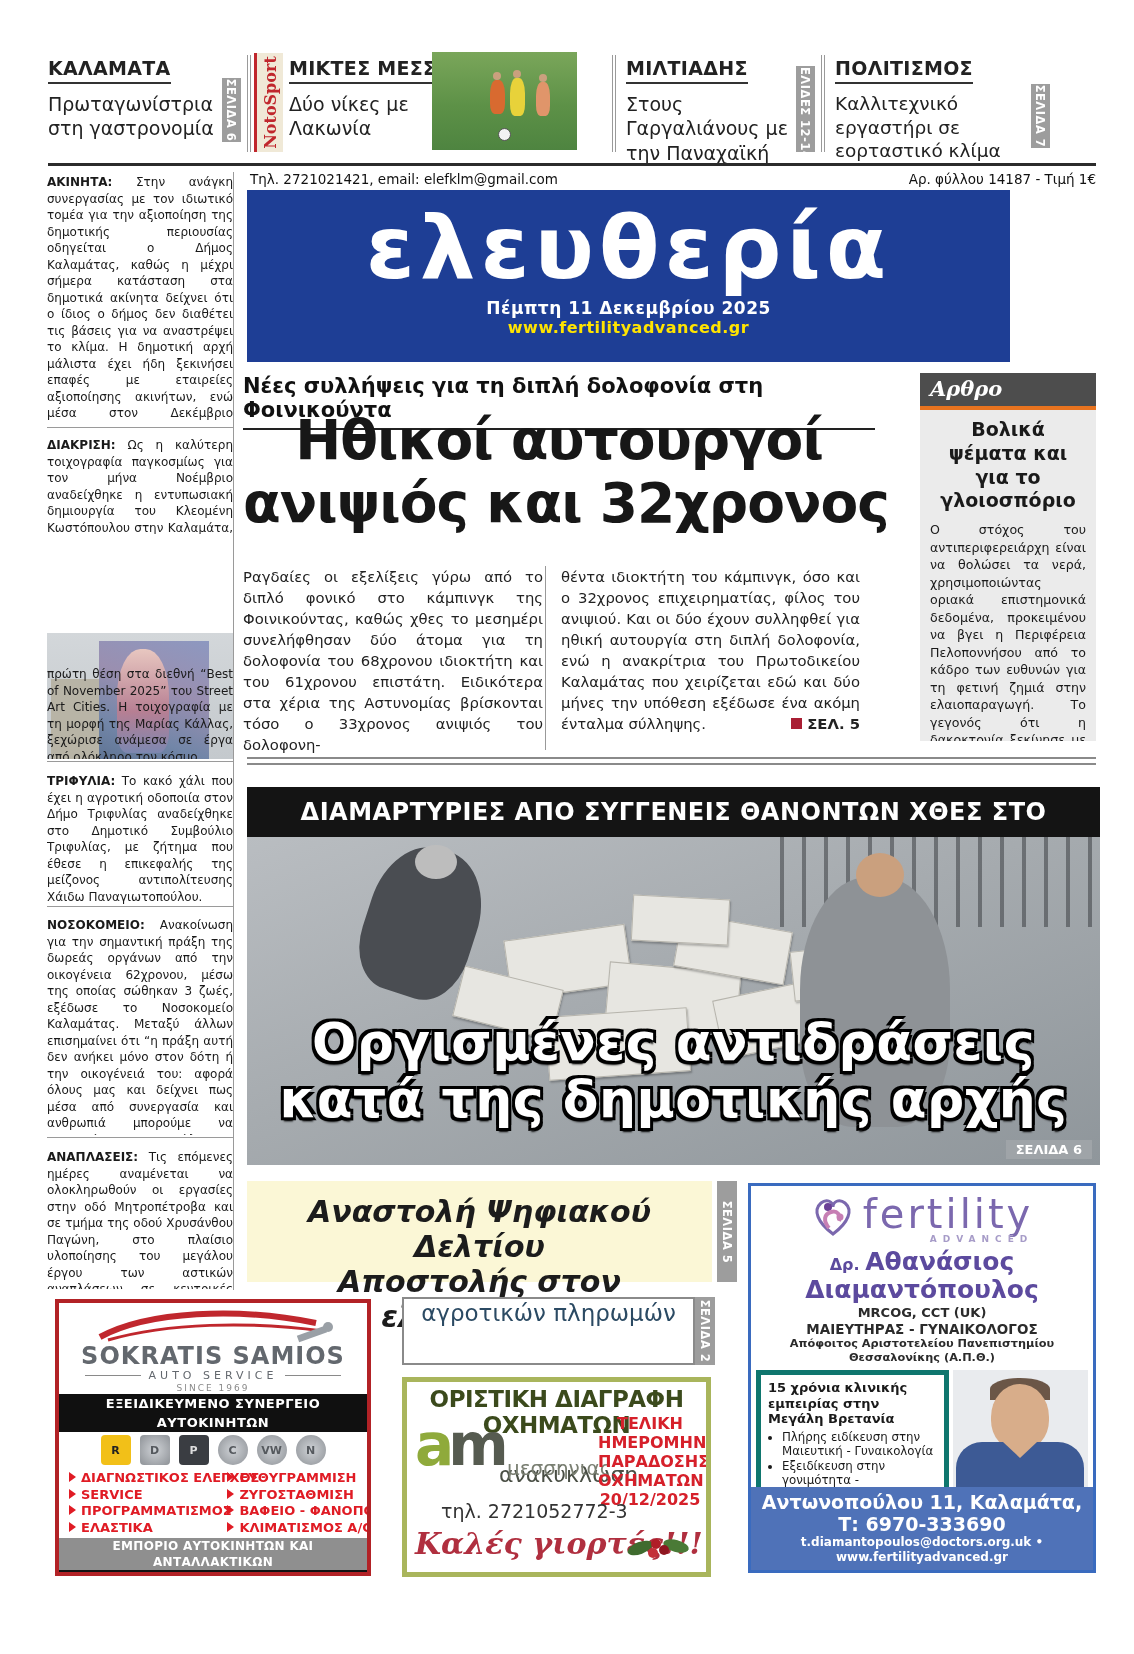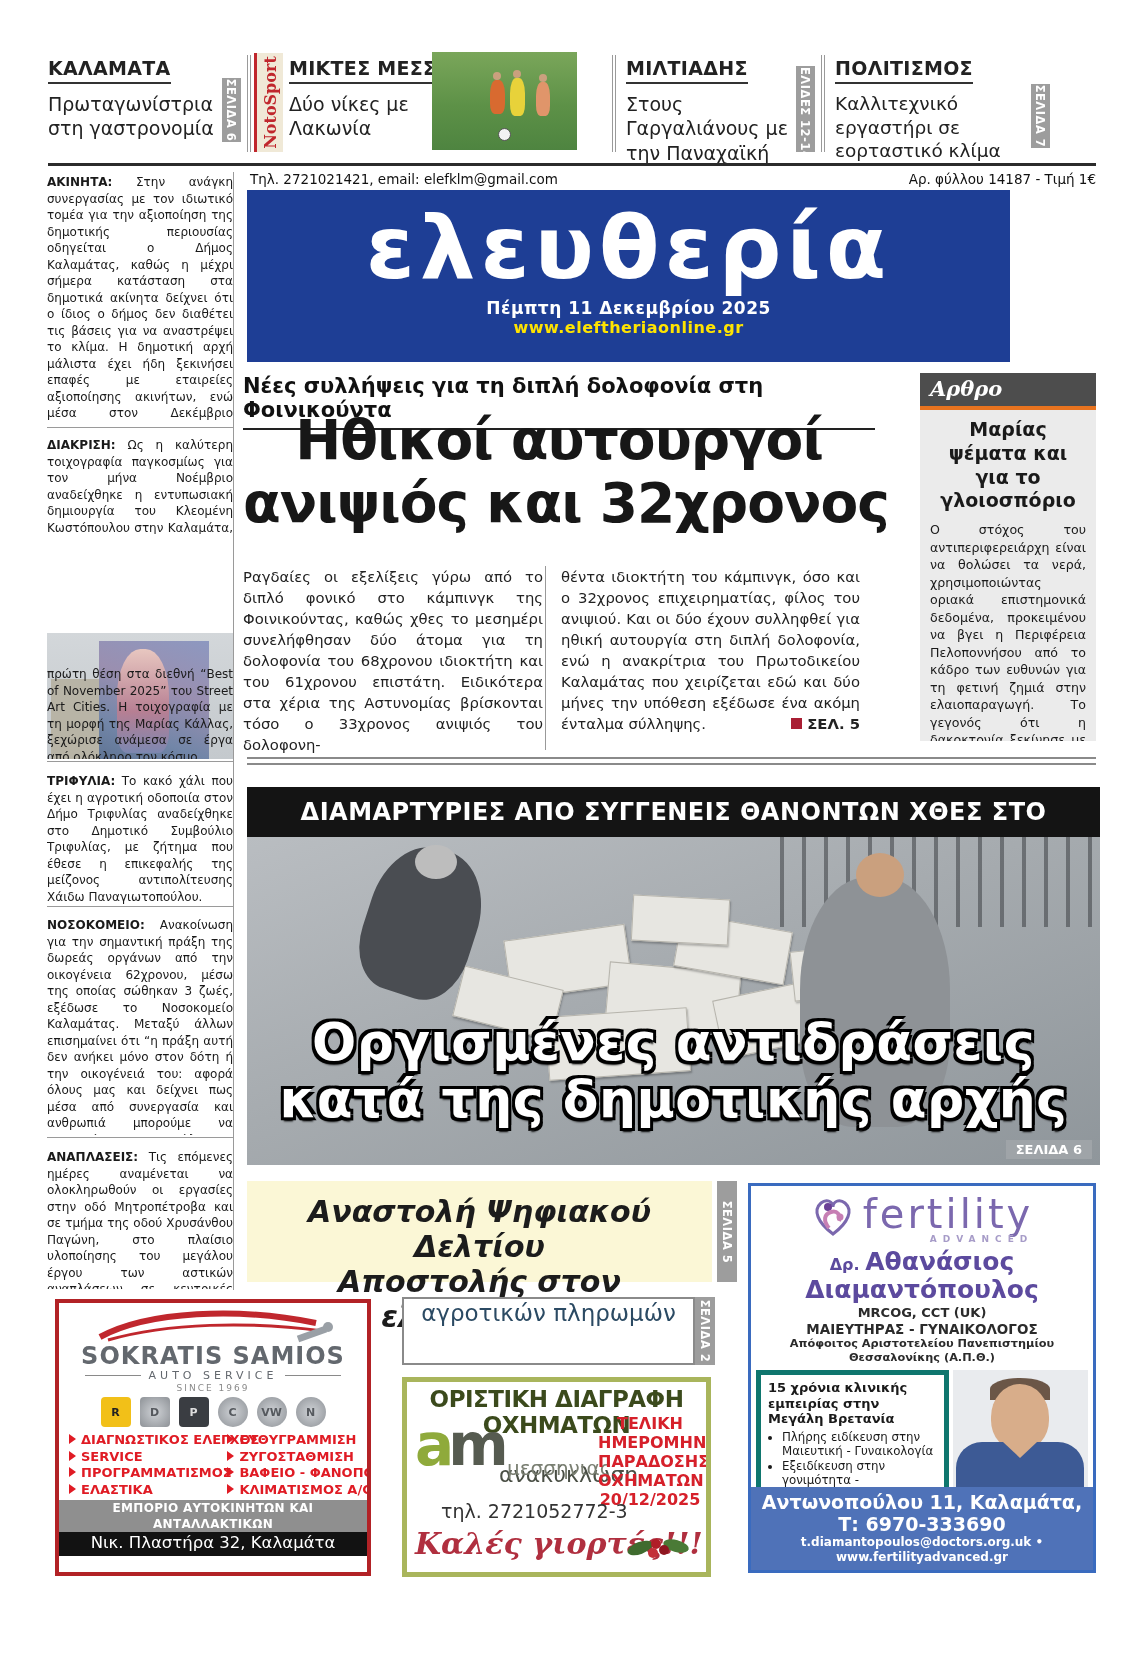--- a/index.html
+++ b/index.html
@@ -201,36 +201,36 @@
     <span>Τις επόμενες ημέρες αναμένεται να ολοκληρωθούν οι εργασίες στην οδό Μητροπέτροβα και σε τμήμα της οδού Χρυσάνθου Παγώνη, στο πλαίσιο υλοποίησης του μεγάλου έργου των αστικών αναπλάσεων σε κεντρικές οδούς της Καλαμάτας.</span>
     
   </div>
 
   <div class="abs meta" style="left:250px;top:171px;">Τηλ. 2721021421, email: elefklm@gmail.com</div>
   <div class="abs meta" style="left:750px;top:171px;width:346px;text-align:right;">Αρ. φύλλου 14187 - Τιμή 1€</div>
 
   <div class="abs banner" style="left:247px;top:190px;width:763px;height:172px;">
     <div class="bannerlogo">ελευθερία</div>
     <div class="bdate">Πέμπτη 11 Δεκεμβρίου 2025</div>
-    <div class="burl">www.eleftheriaonline.gr</div>
+    <div class="burl">www.fertilityadvanced.gr</div>
   </div>
 
   <div class="abs kicker" style="left:243px;top:374px;width:632px;">Νέες συλλήψεις για τη διπλή δολοφονία στη Φοινικούντα</div>
   <div class="abs hl" style="left:243px;top:412px;width:632px;">Ηθικοί αυτουργοί</div>
   <div class="abs hl" style="left:243px;top:475px;width:632px;">ανιψιός και 32χρονος</div>
 
   <div class="abs bodytxt jt" style="left:243px;top:566px;width:300px;height:184px;">Ραγδαίες οι εξελίξεις γύρω από το διπλό φονικό στο κάμπινγκ της Φοινικούντας, καθώς χθες το μεσημέρι συνελήφθησαν δύο άτομα για τη δολοφονία του 68χρονου ιδιοκτήτη και του 61χρονου επιστάτη. Ειδικότερα στα χέρια της Αστυνομίας βρίσκονται τόσο ο 33χρονος ανιψιός του δολοφονη-</div>
   <div class="abs bodytxt jt" style="left:545px;top:566px;width:315px;height:184px;padding-left:15px;border-left:1px solid #999;box-sizing:border-box;">
     <span>θέντα ιδιοκτήτη του κάμπινγκ, όσο και ο 32χρονος επιχειρηματίας, φίλος του ανιψιού. Και οι δύο έχουν συλληφθεί για ηθική αυτουργία στη διπλή δολοφονία, ενώ η ανακρίτρια του Πρωτοδικείου Καλαμάτας που χειρίζεται εδώ και δύο μήνες την υπόθεση εξέδωσε ένα ακόμη ένταλμα σύλληψης.</span>
     <span class="endpg"><span class="sq"></span><span>ΣΕΛ. 5</span></span>
   </div>
 
   <div class="abs arthro" style="left:920px;top:373px;width:176px;height:368px;">
     <div class="arthrohead">Αρθρο</div>
-    <div class="arthrotitle">Μαρίας ψέματα και για το γλοιοσπόριο</div>
+    <div class="arthrotitle">Βολικά ψέματα και για το γλοιοσπόριο</div>
     <div class="arthrobody jt">Ο στόχος του αντιπεριφερειάρχη είναι να θολώσει τα νερά, χρησιμοποιώντας οριακά επιστημονικά δεδομένα, προκειμένου να βγει η Περιφέρεια Πελοποννήσου από το κάδρο των ευθυνών για τη φετινή ζημιά στην ελαιοπαραγωγή. Το γεγονός ότι η δακοκτονία ξεκίνησε με μεγάλη καθυστέρηση δεν μπορεί όμως να αμφισβητηθεί.</div>
 
   </div>
 
   <div class="abs dblrule" style="left:247px;top:757px;width:849px;"></div>
   <div class="abs blackbar" style="left:247px;top:787px;width:853px;height:50px;">ΔΙΑΜΑΡΤΥΡΙΕΣ ΑΠΟ ΣΥΓΓΕΝΕΙΣ ΘΑΝΟΝΤΩΝ ΧΘΕΣ ΣΤΟ ΚΟΙΜΗΤΗΡΙΟ</div>
 
   <div class="abs photo" style="left:247px;top:837px;width:853px;height:328px;">
     <div class="fence" style="right:0;top:0;width:320px;height:90px;opacity:.55;"></div>
     <div class="slab" style="left:260px;top:95px;width:120px;height:58px;transform:rotate(-8deg);"></div>
@@ -272,20 +272,21 @@
       <path d="M210 34 l28 -10" stroke="#9aa0a6" stroke-width="7" fill="none"></path>
       <circle cx="240" cy="22" r="5" fill="#9aa0a6"></circle>
     </svg>
     <div class="sokname">SOKRATIS SAMIOS</div>
     <div class="soktag">
         <i></i>
         <span>AUTO SERVICE</span>
         <i></i>
       </div>
     <div class="soksince">SINCE 1969</div>
+    <div class="sokbar">ΕΞΕΙΔΙΚΕΥΜΕΝΟ ΣΥΝΕΡΓΕΙΟ ΑΥΤΟΚΙΝΗΤΩΝ</div>
     <div class="brandrow">
       <span class="brand sqr" style="background:#f2c018;color:#222;">R</span>
       <span class="brand sqr">D</span>
       <span class="brand sqr" style="background:#3a3d42;color:#ddd;">P</span>
       <span class="brand">C</span>
       <span class="brand">VW</span>
       <span class="brand">N</span>
     </div>
     <div class="svc">
       <ul style="width:55%;">

